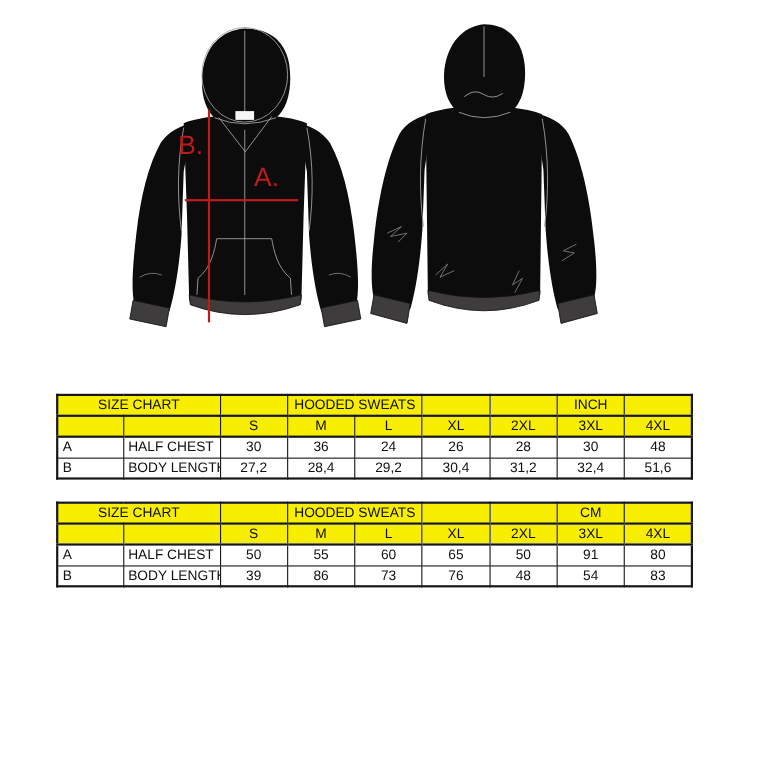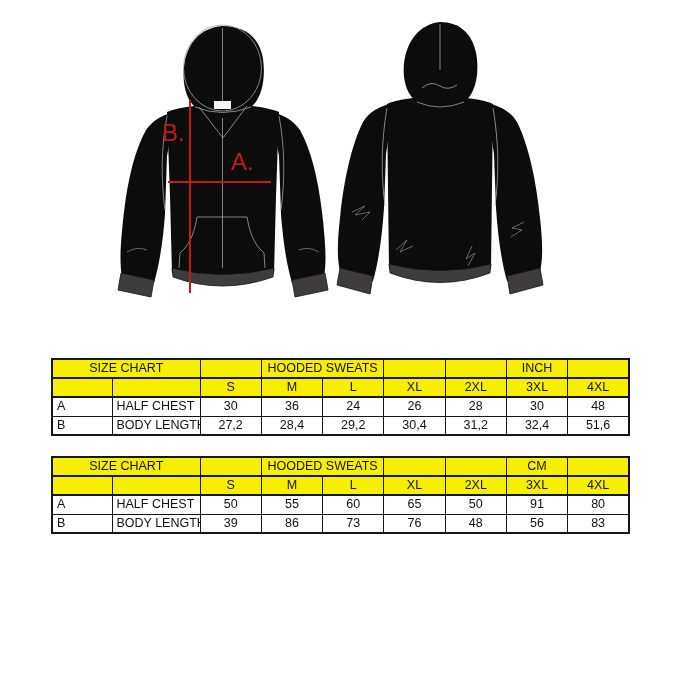--- a/index.html
+++ b/index.html
@@ -186,19 +186,19 @@
       <td class="c">80</td>
     </tr>
     <tr>
       <td>B</td>
       <td>BODY LENGTH</td>
       <td class="c">39</td>
       <td class="c">86</td>
       <td class="c">73</td>
       <td class="c">76</td>
       <td class="c">48</td>
-      <td class="c">56</td>
+      <td class="c">54</td>
       <td class="c">83</td>
     </tr>
   </tbody>
     </table>
 
 </div>
 
 </body></html>

